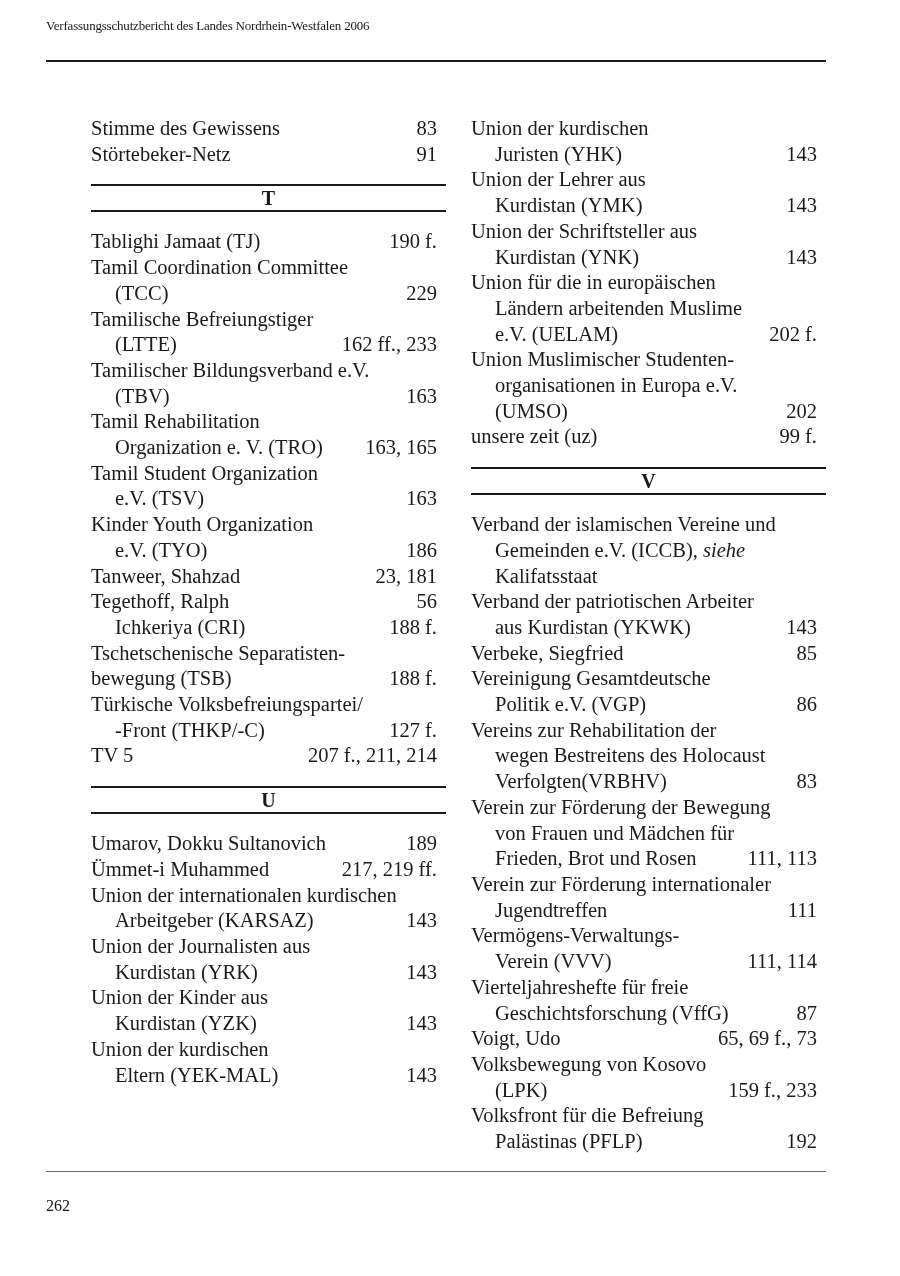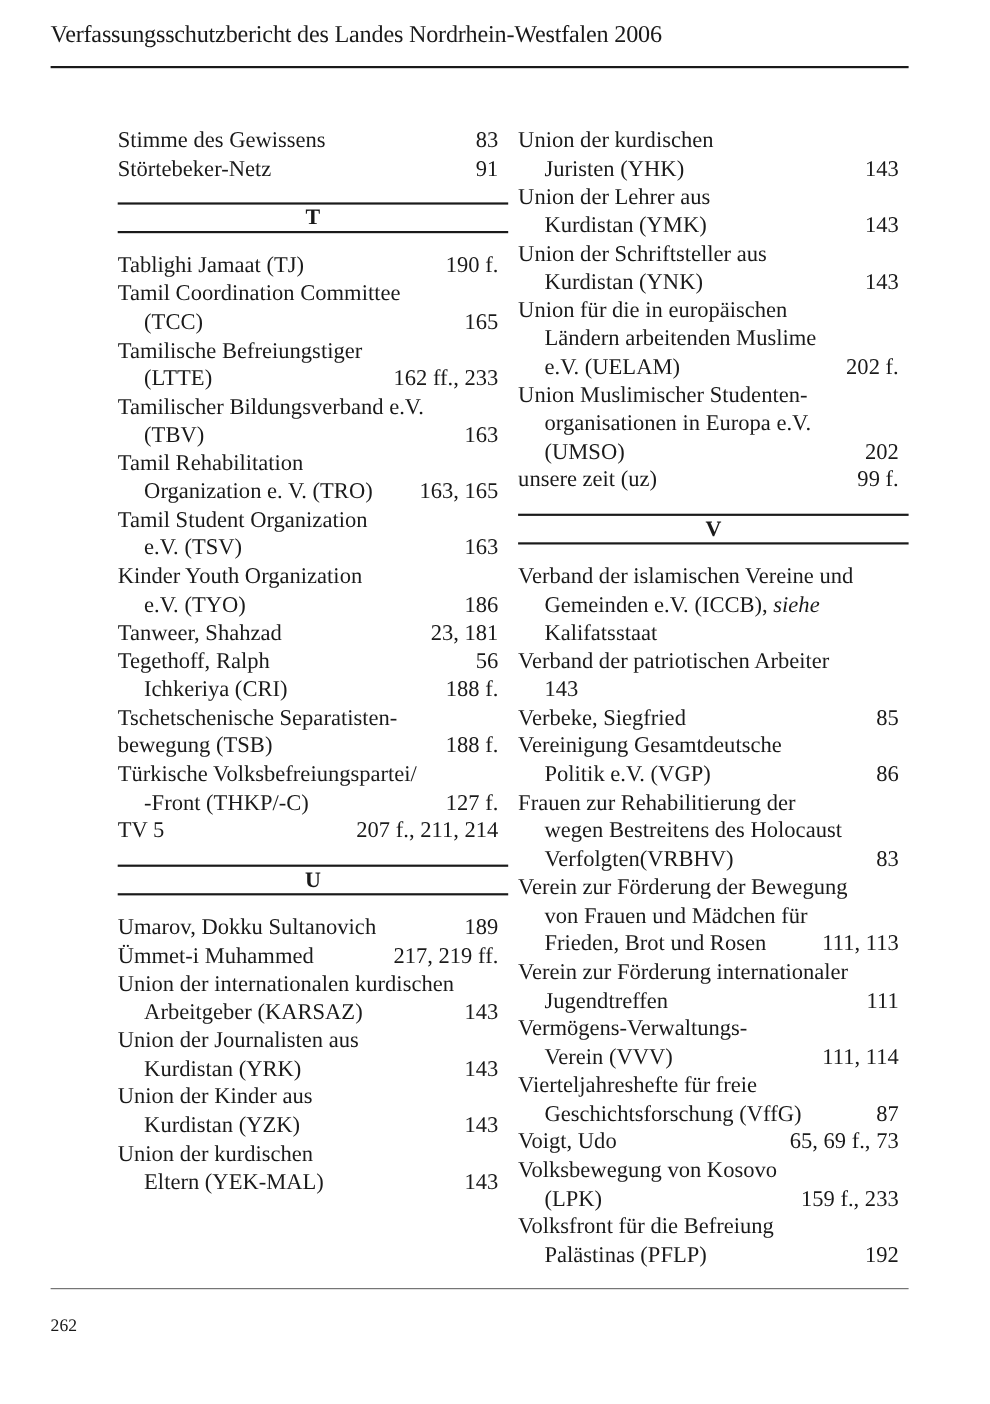--- a/index.html
+++ b/index.html
@@ -1,23 +1,23 @@
 <!DOCTYPE html>
 <html><head>
 <meta charset="utf-8">
 <style>
   html, body { margin: 0; padding: 0; background: #ffffff; }
   body { width: 900px; height: 1276px; position: relative; overflow: hidden;
          font-family: "Liberation Serif", "DejaVu Serif", serif; color: #1a1a1a; }
-  .header-title { position: absolute; left: 46px; top: 18px; font-size: 22px; letter-spacing: -0.2px; }
+  .header-title { position: absolute; left: 46px; top: 18px; font-size: 13px; letter-spacing: -0.2px; }
   .header-rule { position: absolute; left: 46px; top: 60px; width: 780px; height: 2px; background: #1a1a1a; }
   .footer-rule { position: absolute; left: 46px; top: 1171px; width: 780px; height: 1px; background: #666; }
   .page-number { position: absolute; left: 46px; top: 1197px; font-size: 16px; }
   .col { position: absolute; top: 116px; width: 355px; }
-  .col.left { left: 107px; }
+  .col.left { left: 91px; }
   .col.right { left: 471px; }
   .entry { font-size: 20.5px; line-height: 25.7px; }
   .line { display: flex; justify-content: space-between; white-space: nowrap; }
   .line.indent { padding-left: 24px; }
   .line .pg { padding-right: 9px; }
   .letter-head { margin: 17px 0 17px 0; border-top: 2px solid #1a1a1a; border-bottom: 2px solid #1a1a1a;
                  text-align: center; font-weight: bold; font-size: 20px; line-height: 24px; }
   .col .letter-head:first-child { margin-top: 0; }
   i { font-style: italic; }
 </style>
@@ -46,21 +46,21 @@
         <span>Tablighi Jamaat (TJ)</span>
         <span class="pg">190 f.</span>
       </div>
     </div>
     <div class="entry">
       <div class="line">
         <span>Tamil Coordination Committee</span>
       </div>
       <div class="line indent">
         <span>(TCC)</span>
-        <span class="pg">165</span>
+        <span class="pg">229</span>
       </div>
     </div>
     <div class="entry">
       <div class="line">
         <span>Tamilische Befreiungstiger</span>
       </div>
       <div class="line indent">
         <span>(LTTE)</span>
         <span class="pg">162 ff., 233</span>
       </div>
@@ -261,41 +261,42 @@
       </div>
       <div class="line indent">
         <span>Kalifatsstaat</span>
       </div>
     </div>
     <div class="entry">
       <div class="line">
         <span>Verband der patriotischen Arbeiter</span>
       </div>
       <div class="line indent">
+        <span>aus Kurdistan (YKWK)</span>
         <span class="pg">143</span>
       </div>
     </div>
     <div class="entry">
       <div class="line">
         <span>Verbeke, Siegfried</span>
         <span class="pg">85</span>
       </div>
     </div>
     <div class="entry">
       <div class="line">
         <span>Vereinigung Gesamtdeutsche</span>
       </div>
       <div class="line indent">
         <span>Politik e.V. (VGP)</span>
         <span class="pg">86</span>
       </div>
     </div>
     <div class="entry">
       <div class="line">
-        <span>Frauen zur Rehabilitierung der</span>
+        <span>Vereins zur Rehabilitation der</span>
       </div>
       <div class="line indent">
         <span>wegen Bestreitens des Holocaust</span>
       </div>
       <div class="line indent">
         <span>Verfolgten(VRBHV)</span>
         <span class="pg">83</span>
       </div>
     </div>
     <div class="entry">

